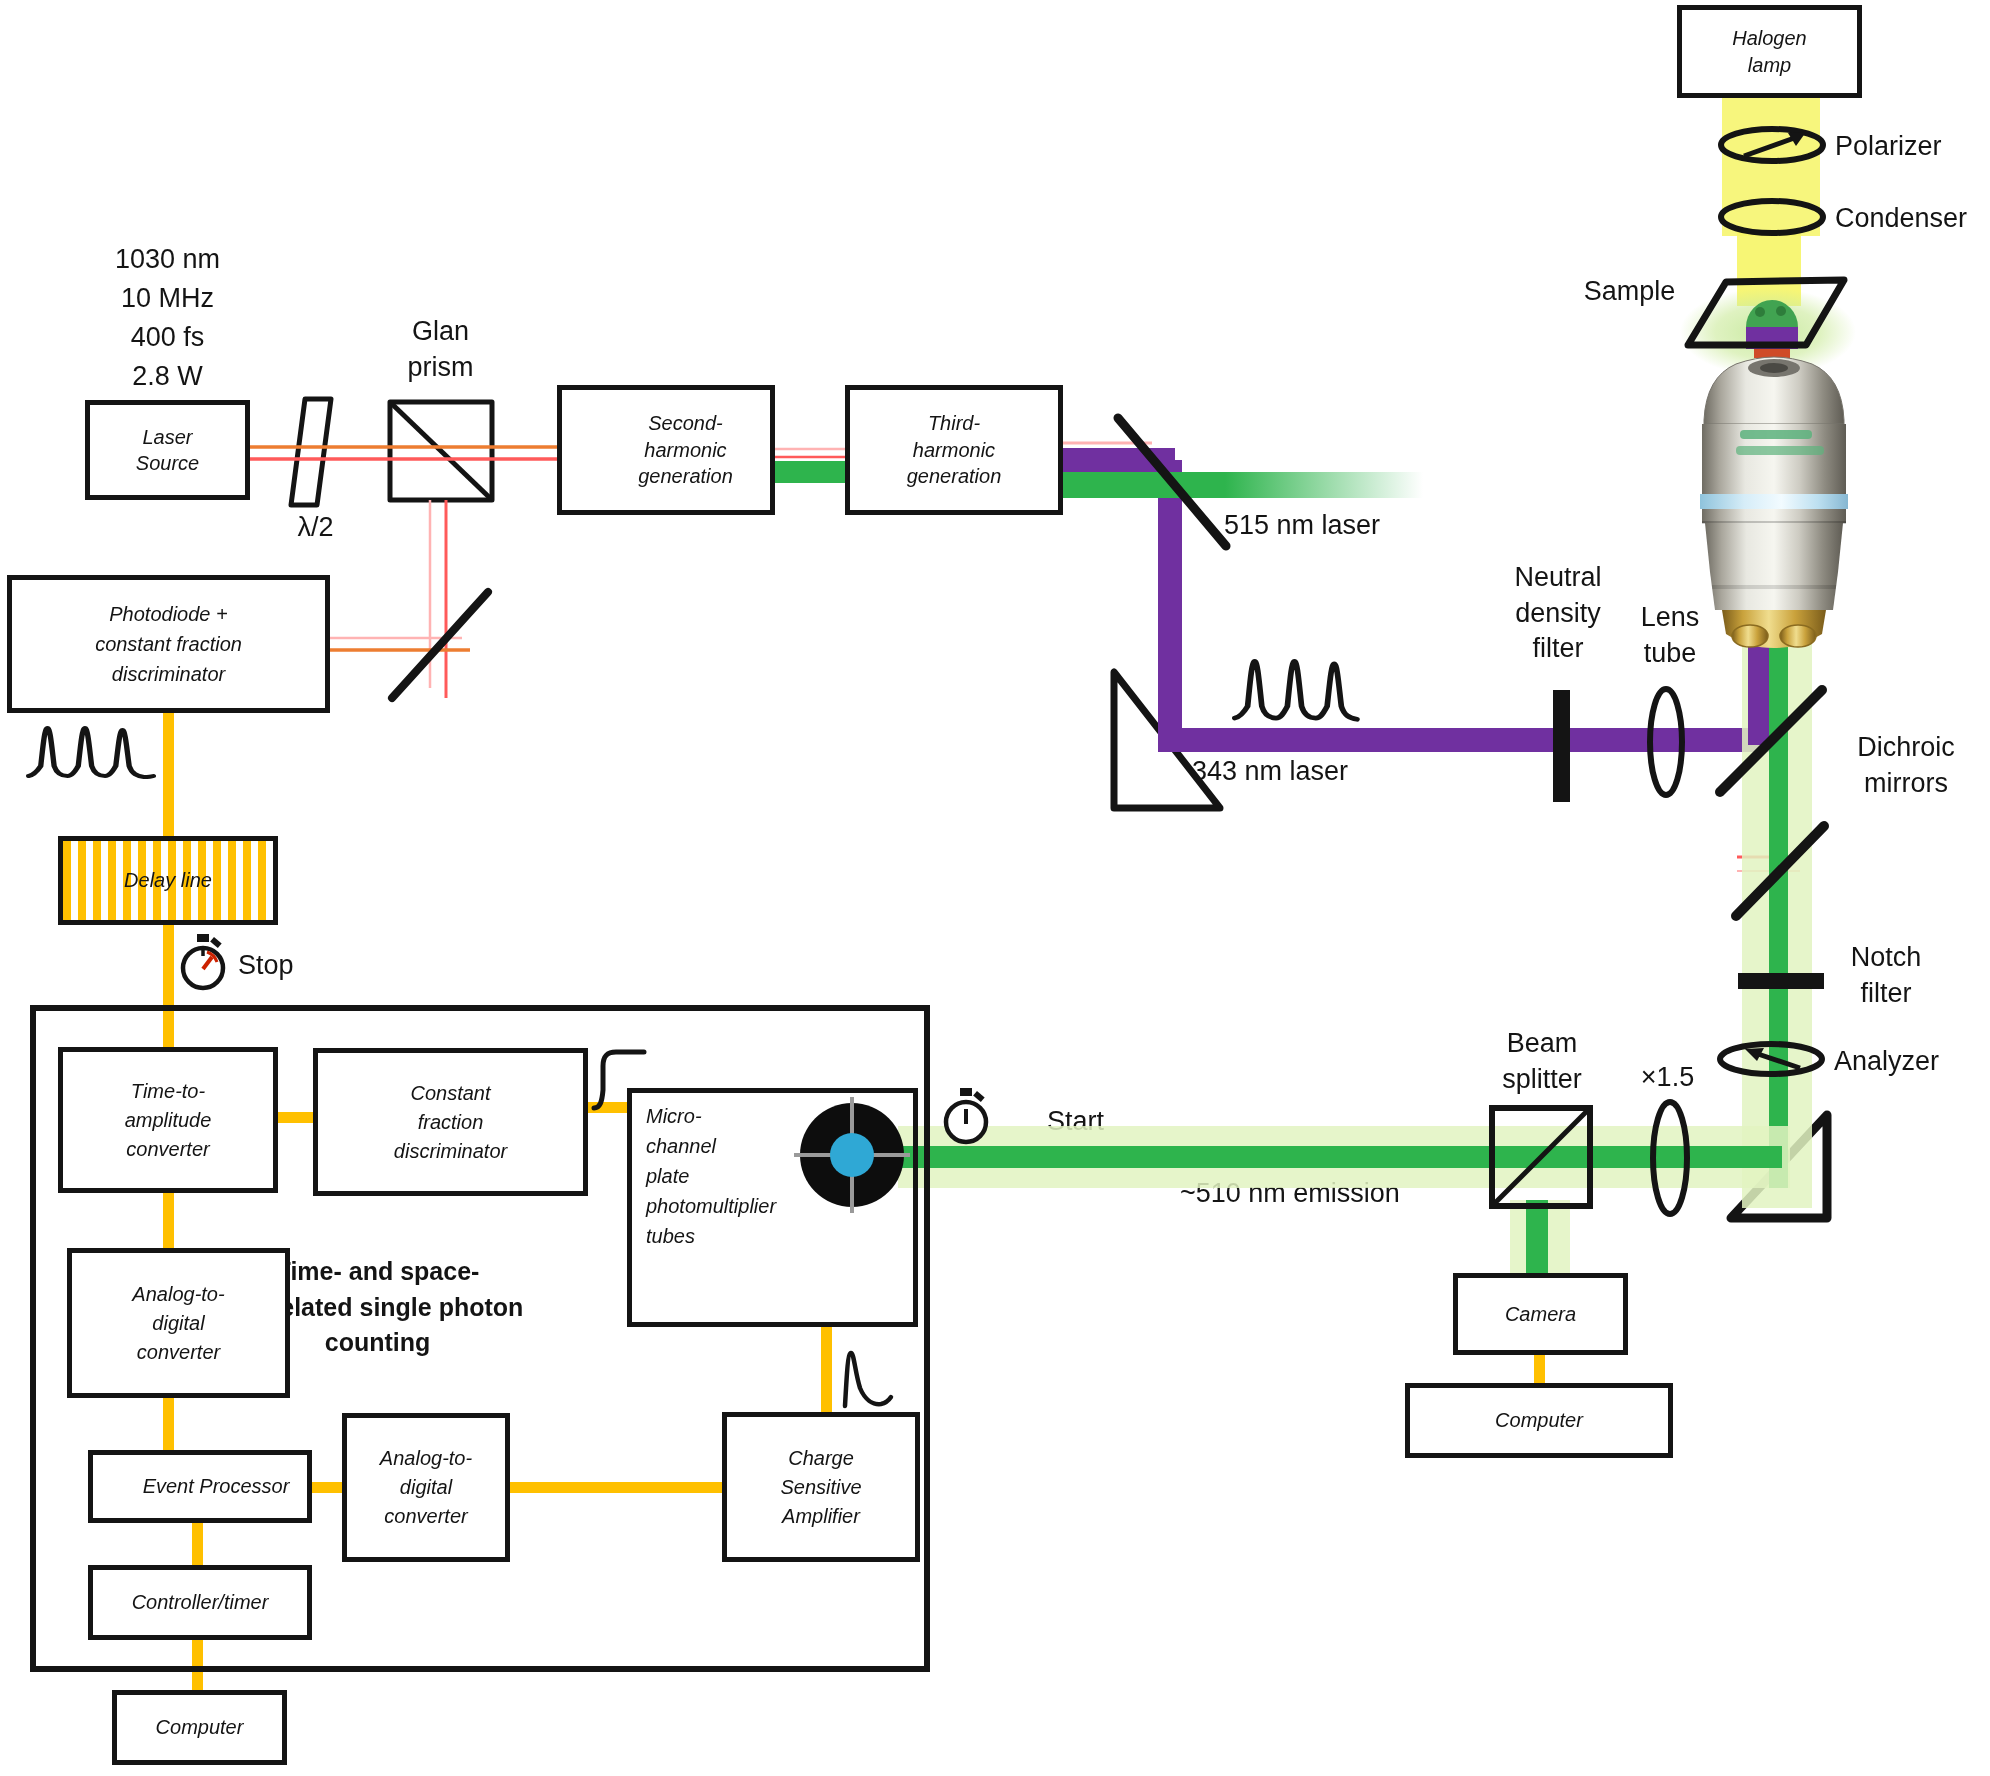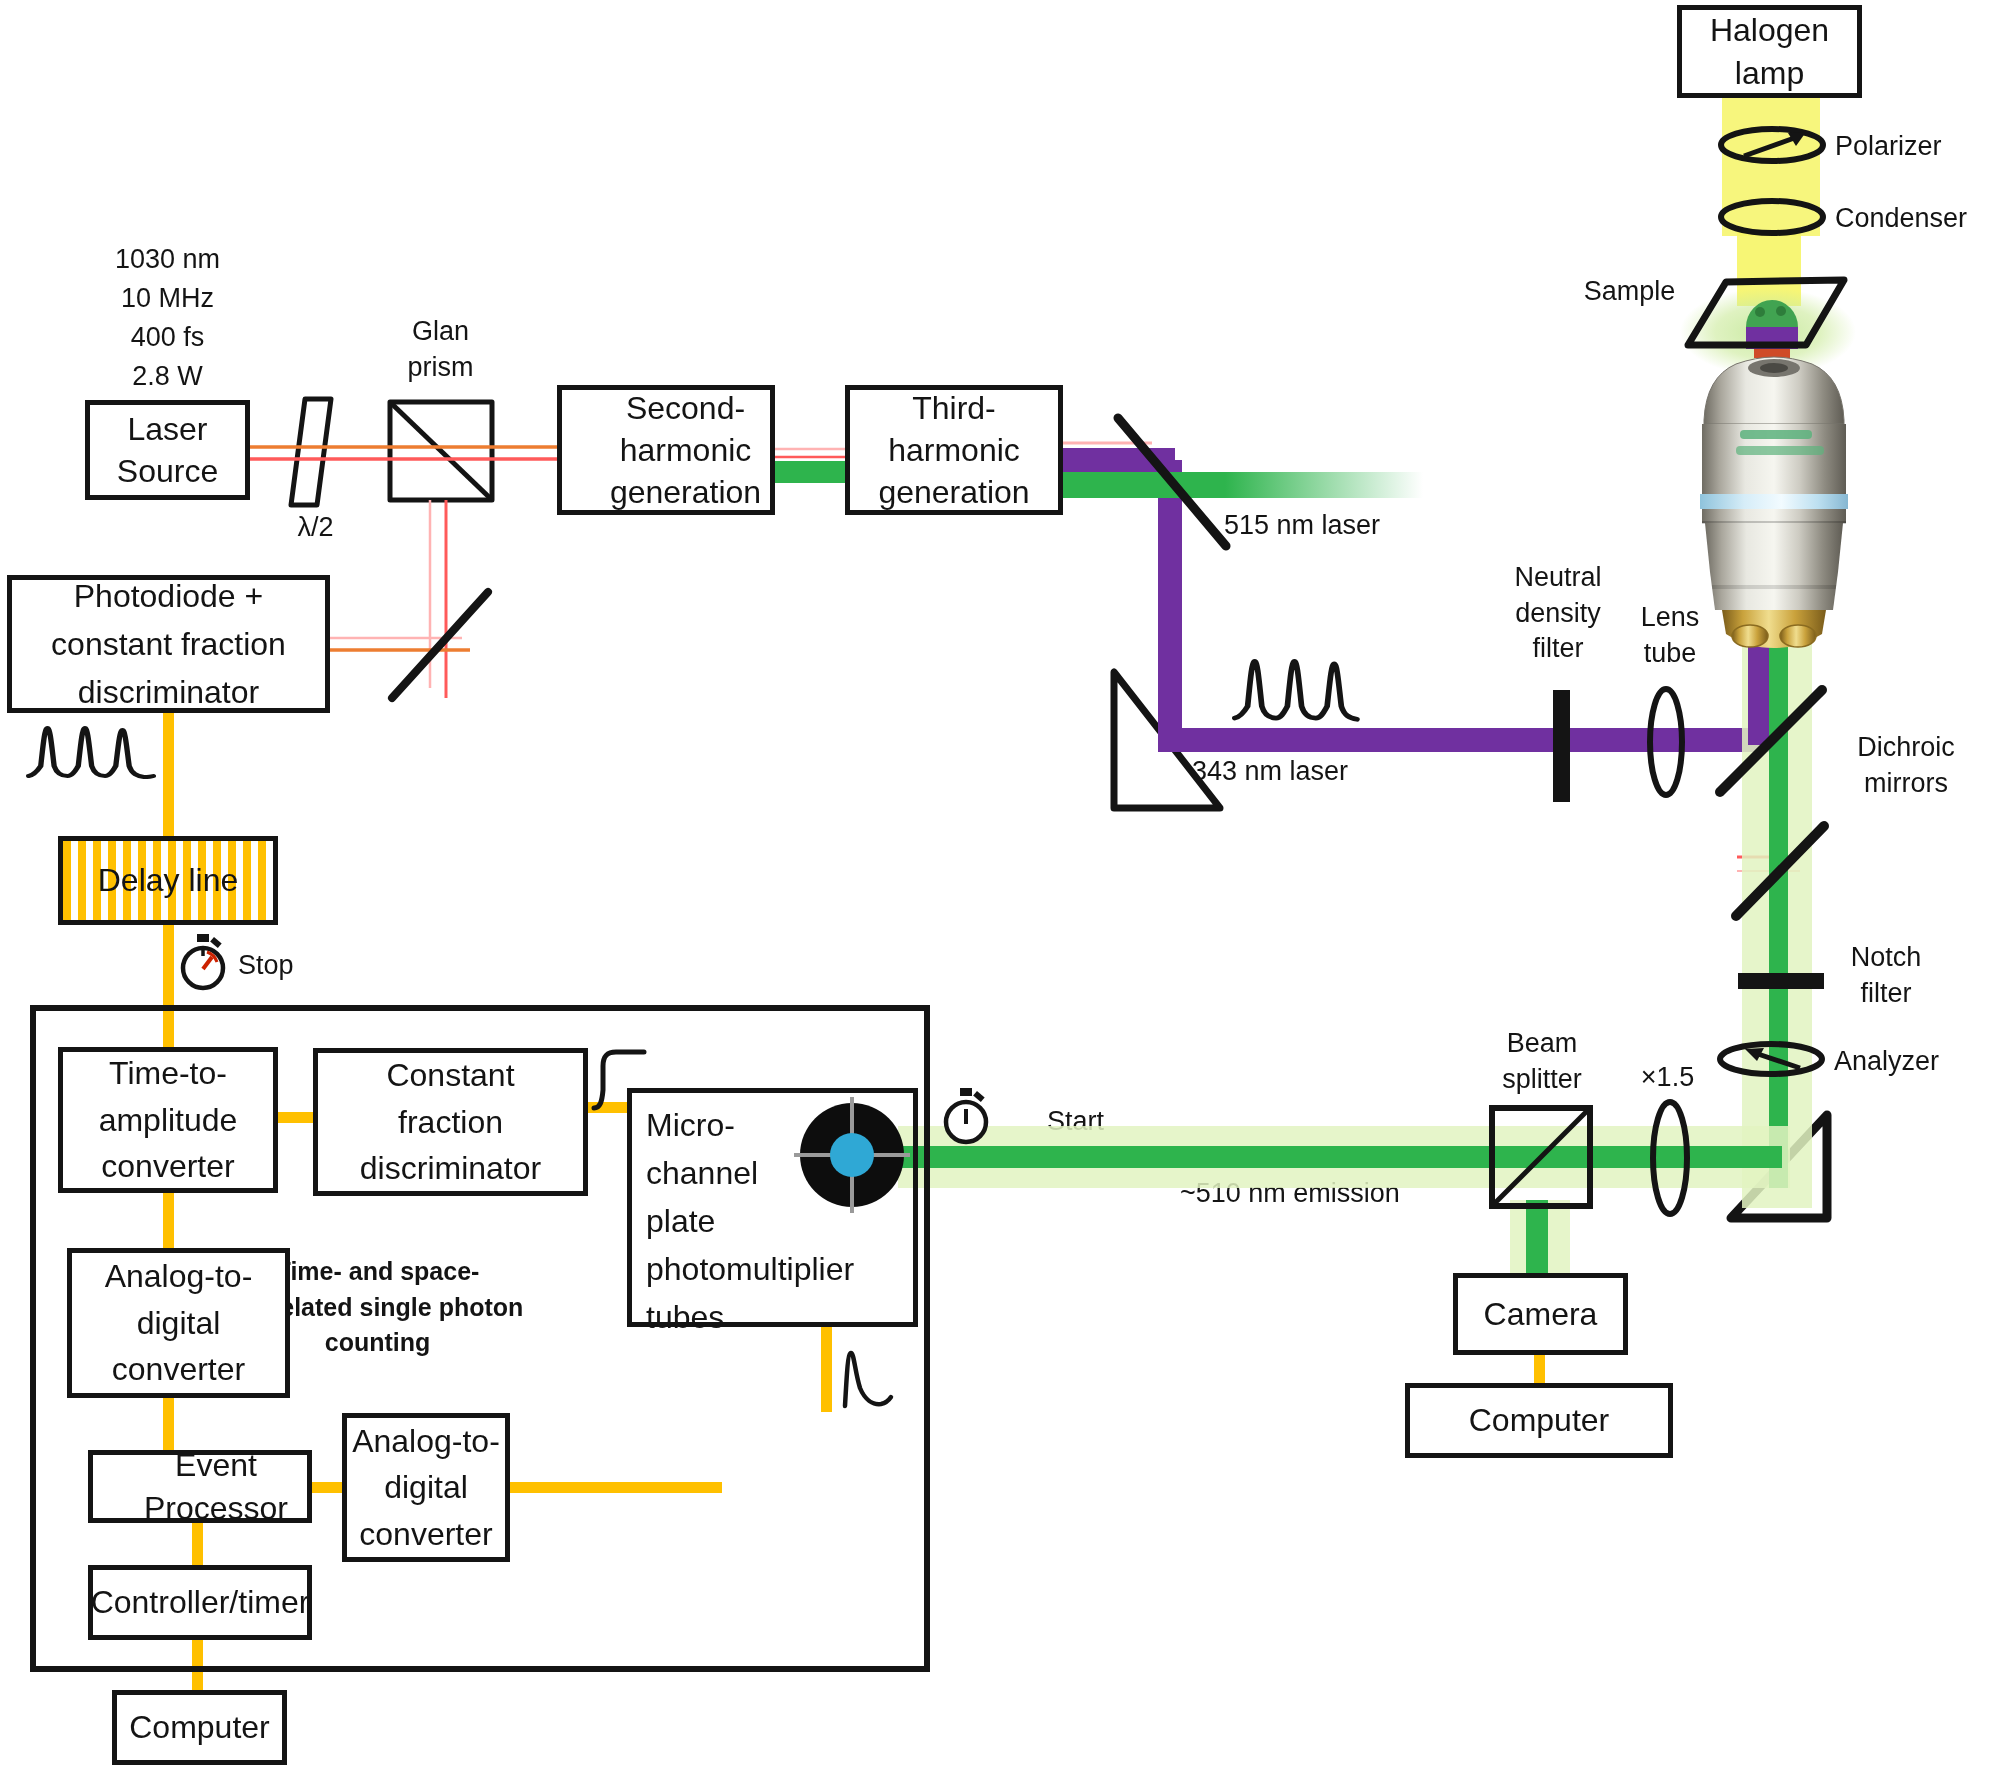--- a/index.html
+++ b/index.html
@@ -5,21 +5,21 @@
   html,body{margin:0;padding:0;background:#fff;}
   #canvas{position:relative;width:1990px;height:1776px;background:#fff;
           font-family:"Liberation Sans","DejaVu Sans",sans-serif;color:#141414;overflow:hidden;}
   .layer{position:absolute;left:0;top:0;width:1990px;height:1776px;}
   #svg-under{z-index:5;}
   .boxes{z-index:10;}
   #svg-over{z-index:20;pointer-events:none;}
   .labels{z-index:30;pointer-events:none;width:0;height:0;}
   .box{position:absolute;box-sizing:border-box;border:5px solid #141414;background:#fff;
        display:flex;align-items:center;justify-content:center;text-align:center;
-       white-space:pre-line;font-size:32px;line-height:1.32;}
+       white-space:pre-line;font-size:20px;line-height:1.32;font-style:italic;}
   .box.transparent{background:transparent;}
   .box.thick{border-width:6px;}
   .lbl{position:absolute;font-size:27px;line-height:1.32;white-space:pre-line;text-align:center;}
   .lbl.left{text-align:left;}
   .lbl.bold{font-weight:bold;}
   .striped{background:repeating-linear-gradient(90deg,var(--connector-yellow,#FFC000) 0 8px,#fff 8px 15px);}
   .mcp-text{align-items:flex-start;justify-content:flex-start;text-align:left;
             padding:8px 0 0 14px;line-height:1.5;}
   .qlbl{position:absolute;font-size:13px;color:#fff;width:22px;text-align:center;font-style:italic;}
 </style>
@@ -186,20 +186,23 @@
 tubes</div>
     <div class="box" style="left:67px;top:1248px;width:223px;height:150px;line-height:1.45;">Analog-to-
 digital
 converter</div>
     <div class="box" style="left:88px;top:1450px;width:224px;height:73px;padding-left:32px;">Event Processor</div>
     <div class="box" style="left:88px;top:1565px;width:224px;height:75px;">Controller/timer</div>
     <div class="box" style="left:112px;top:1690px;width:175px;height:75px;">Computer</div>
     <div class="box" style="left:342px;top:1413px;width:168px;height:149px;line-height:1.45;">Analog-to-
 digital
 converter</div>
+    <div class="box" style="left:722px;top:1412px;width:198px;height:150px;line-height:1.45;">Charge
+Sensitive
+Amplifier</div>
     <div class="box" style="left:1453px;top:1273px;width:175px;height:82px;text-align:right;">Camera</div>
     <div class="box" style="left:1405px;top:1383px;width:268px;height:75px;">Computer</div>
     <div class="box" style="left:1677px;top:5px;width:185px;height:93px;">Halogen
 lamp</div>
   </div>
 
   <svg id="svg-over" class="layer" viewBox="0 0 1990 1776">
 
     <g stroke="#141414" stroke-linecap="round" fill="none">
       <line x1="392" y1="698" x2="488" y2="592" stroke-width="8"></line>

